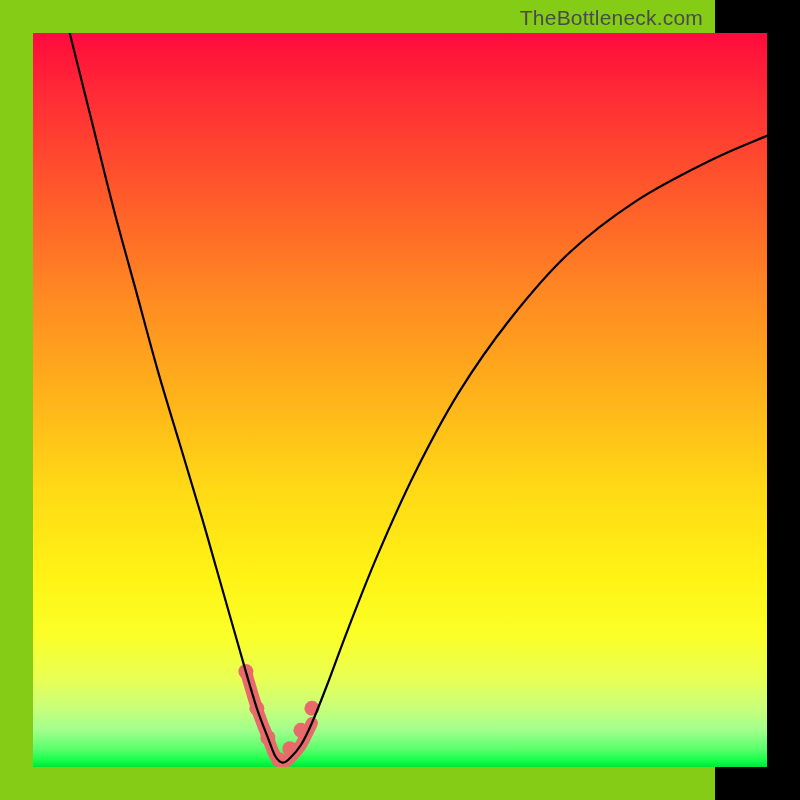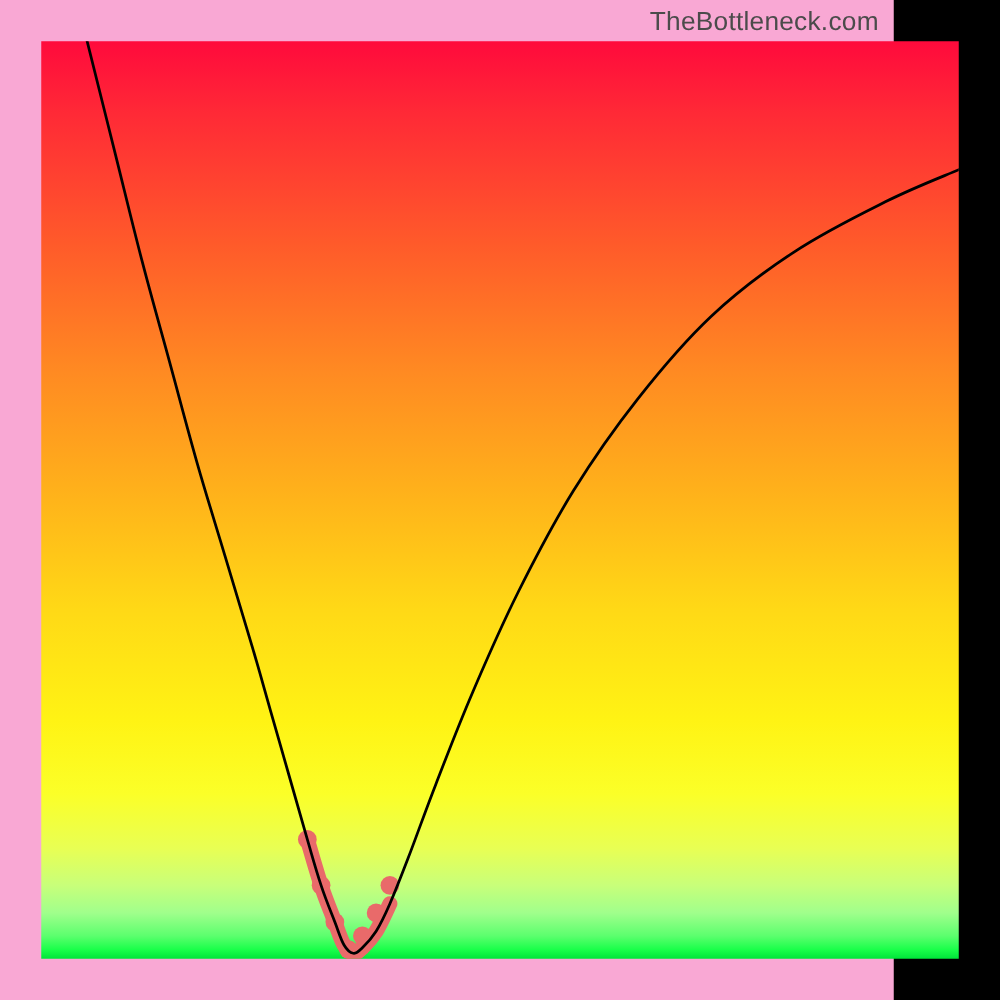--- a/index.html
+++ b/index.html
@@ -10,21 +10,21 @@
     overflow: hidden;
     background: #000;
     font-family: Arial, Helvetica, sans-serif;
   }
   .frame {
     position: absolute;
     left: 0;
     top: 0;
     width: 715px;
     height: 800px;
-    background: #f9a8d4;
+    background: #84cc16;
   }
   .plot {
     position: absolute;
     left: 33px;
     top: 33px;
     width: 734px;
     height: 734px;
     
     background: linear-gradient(
       to bottom,

